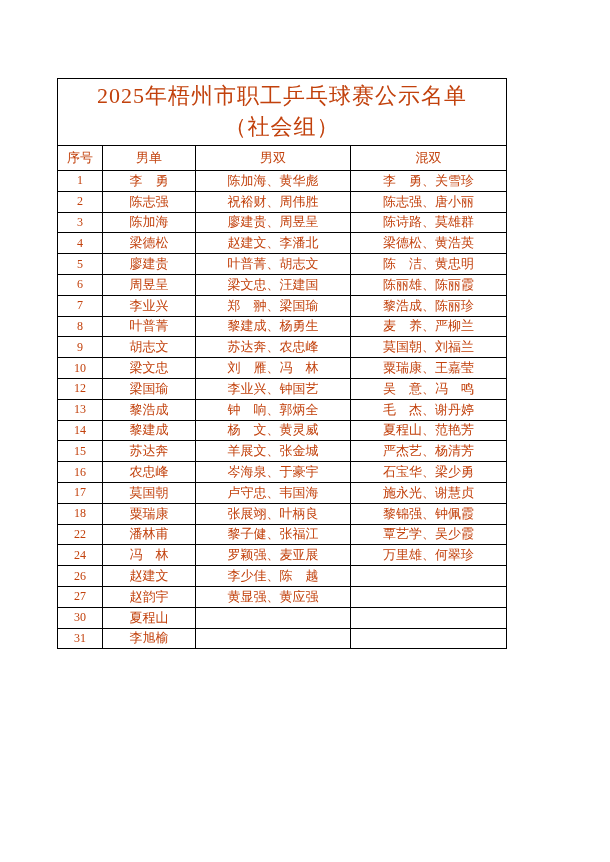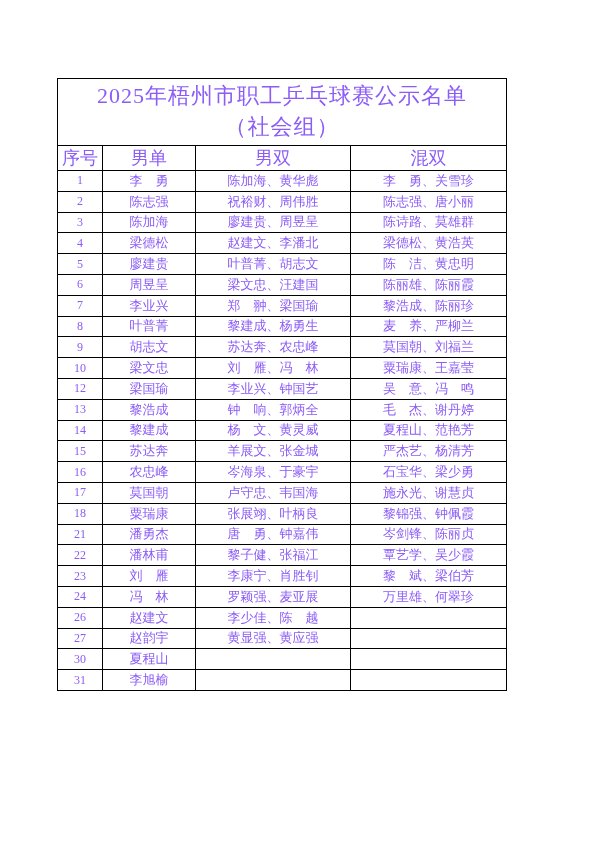--- a/index.html
+++ b/index.html
@@ -5,21 +5,21 @@
   html, body {
     margin: 0;
     padding: 0;
     background: #ffffff;
   }
   .page {
     position: relative;
     width: 610px;
     height: 862px;
     background: #ffffff;
-    color: #8b5cf6;
+    color: #c2410c;
     font-family: "Liberation Serif", "DejaVu Serif", serif;
   }
   table.roster {
     position: absolute;
     left: 57px;
     top: 78px;
     width: 449px;
     border-collapse: collapse;
     table-layout: fixed;
   }
@@ -33,21 +33,21 @@
     font-weight: normal;
   }
   .title-cell {
     height: 66px;
     font-size: 22px;
     line-height: 1.4;
     letter-spacing: 1px;
   }
   .header-row th {
     height: 24px;
-    font-size: 18px;
+    font-size: 13px;
   }
   tbody td {
     height: 19.8px;
     font-size: 13px;
   }
   tbody td.num-cell {
     font-size: 12px;
   }
 </style>
 </head>
@@ -172,36 +172,24 @@
           <td>卢守忠、韦国海</td>
           <td>施永光、谢慧贞</td>
         </tr>
         <tr>
           <td class="num-cell">18</td>
           <td>粟瑞康</td>
           <td>张展翊、叶柄良</td>
           <td>黎锦强、钟佩霞</td>
         </tr>
         <tr>
-          <td class="num-cell">21</td>
-          <td>潘勇杰</td>
-          <td>唐　勇、钟嘉伟</td>
-          <td>岑剑锋、陈丽贞</td>
-        </tr>
-        <tr>
           <td class="num-cell">22</td>
           <td>潘林甫</td>
           <td>黎子健、张福江</td>
           <td>覃艺学、吴少霞</td>
-        </tr>
-        <tr>
-          <td class="num-cell">23</td>
-          <td>刘　雁</td>
-          <td>李康宁、肖胜钊</td>
-          <td>黎　斌、梁伯芳</td>
         </tr>
         <tr>
           <td class="num-cell">24</td>
           <td>冯　林</td>
           <td>罗颖强、麦亚展</td>
           <td>万里雄、何翠珍</td>
         </tr>
         <tr>
           <td class="num-cell">26</td>
           <td>赵建文</td>

